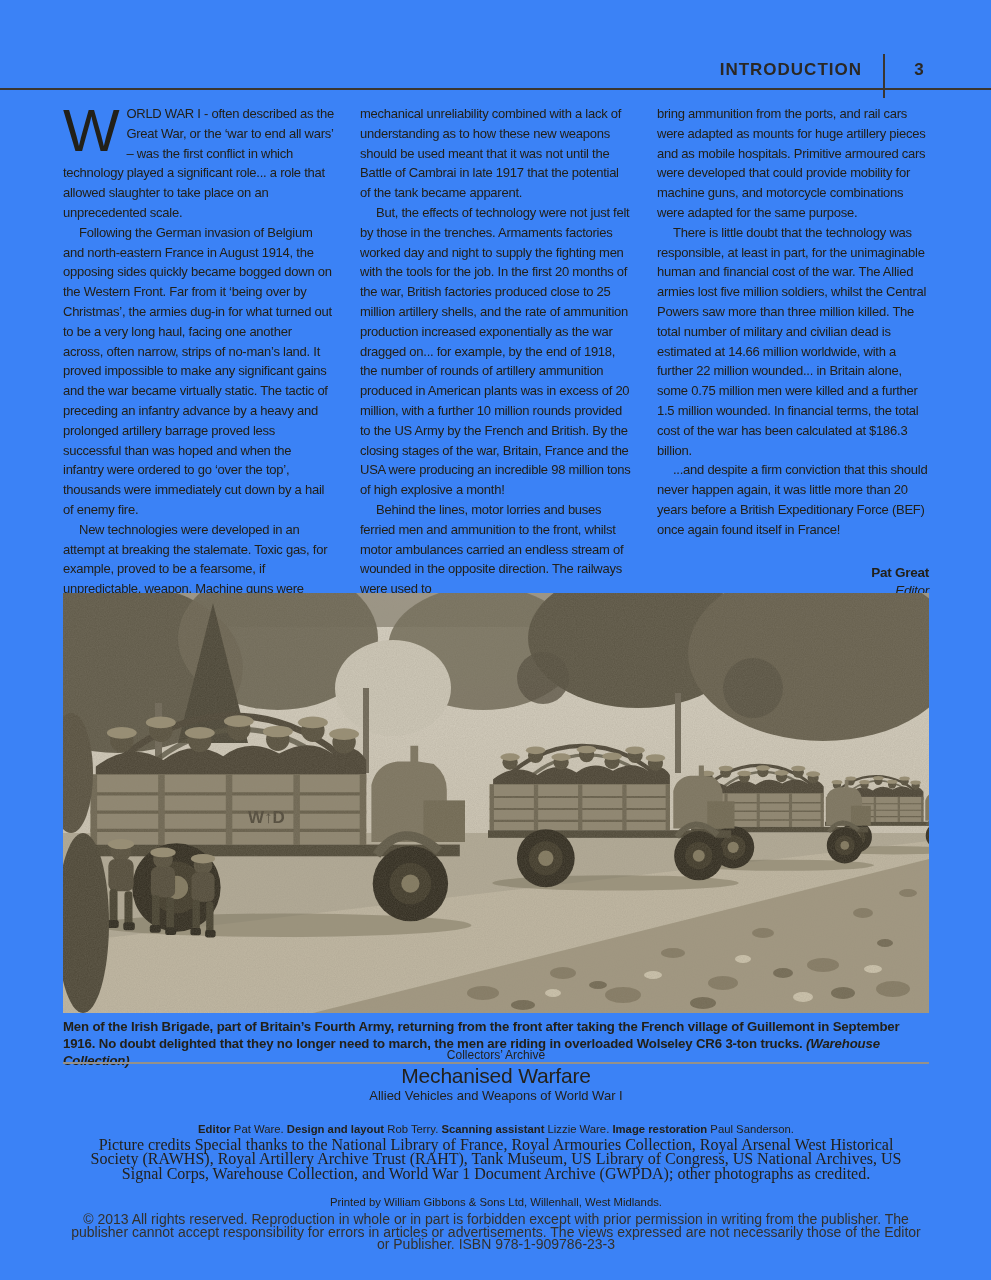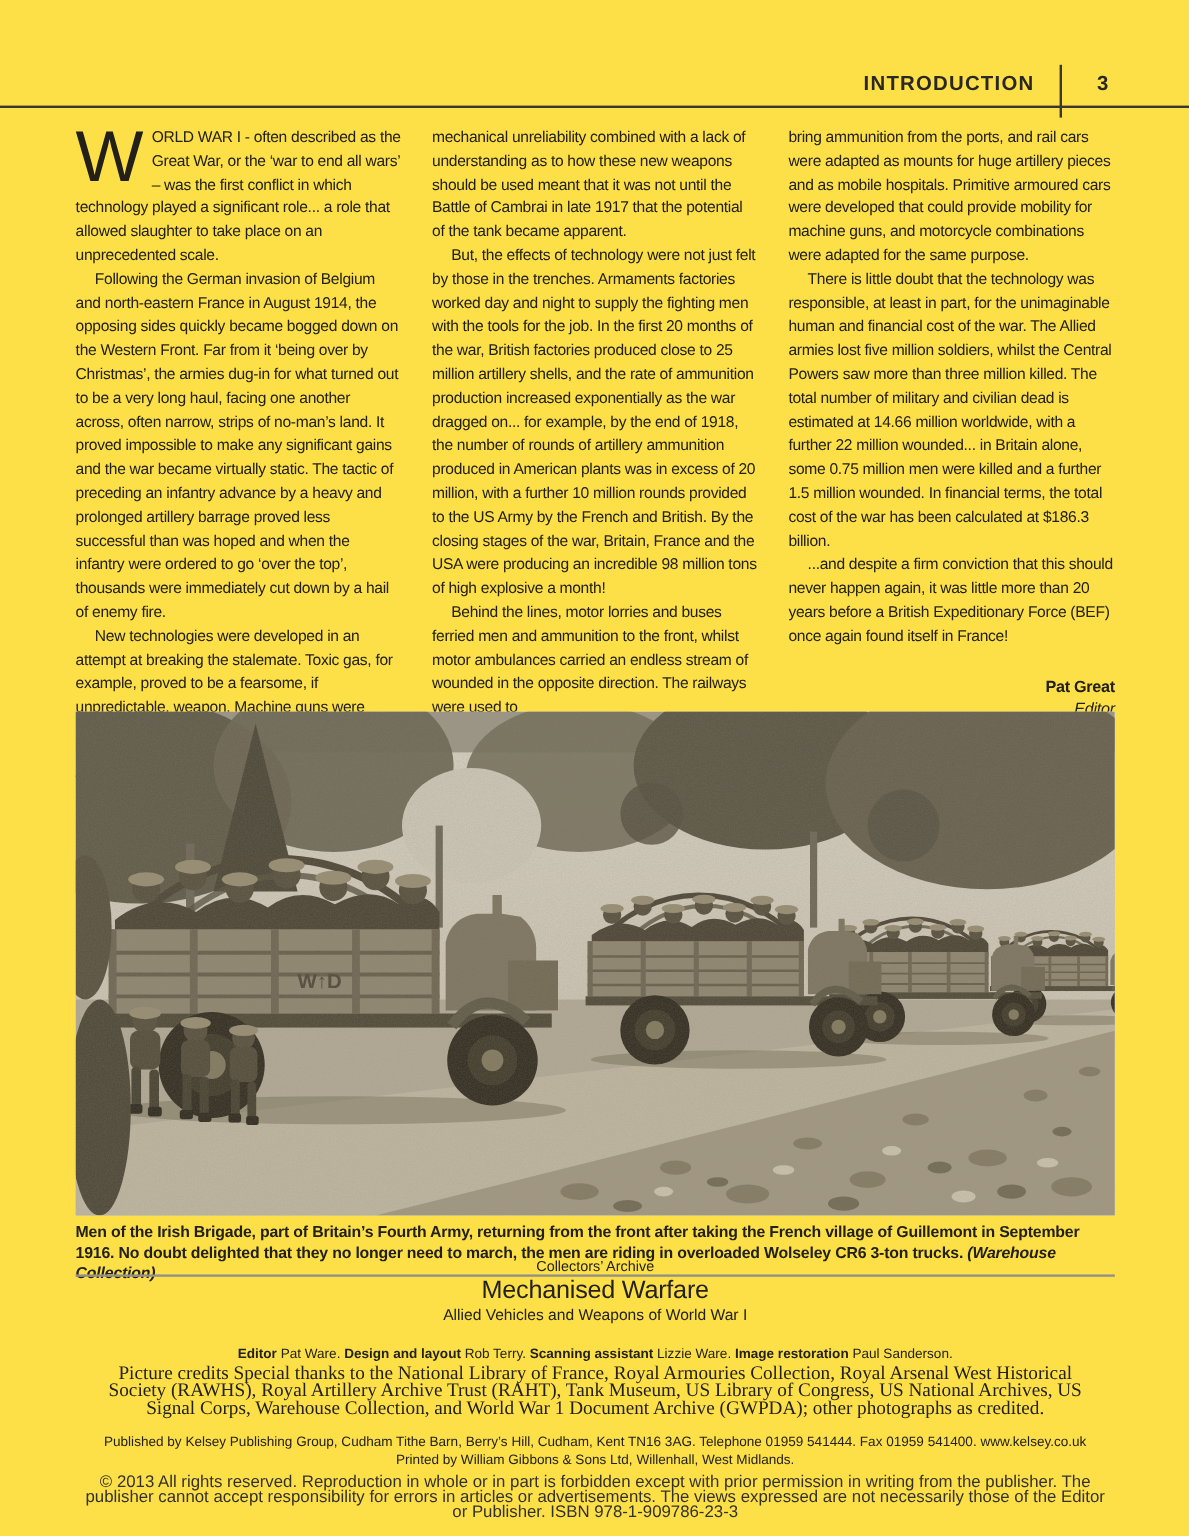--- a/index.html
+++ b/index.html
@@ -1,21 +1,21 @@
 <!DOCTYPE html>
 <html><head>
 <meta charset="utf-8">
 <style>
   html,body{margin:0;padding:0;}
   body{
     width:991px;height:1280px;background:#ffffff;
     font-family:"Liberation Sans", sans-serif;color:#1d1d1b;
     -webkit-font-smoothing:antialiased;
   }
-  .page{position:relative;width:991px;height:1280px;overflow:hidden;background:#fde047;}
+  .page{position:relative;width:991px;height:1280px;overflow:hidden;background:#3b82f6;}
 
   
   .header-title{
     position:absolute;top:60px;left:640px;width:222px;text-align:right;
     font-size:17px;font-weight:bold;letter-spacing:1px;color:#2b2824;
   }
   .header-divider{position:absolute;top:54px;left:883px;width:2px;height:44px;background:#3a3631;}
   .header-page{
     position:absolute;top:60px;left:898px;width:42px;text-align:center;
     font-size:17px;font-weight:bold;color:#2b2824;
@@ -228,18 +228,17 @@
   <div class="imprint">
     <div class="series">Collectors’ Archive</div>
     <div class="book-title">Mechanised Warfare</div>
     <div class="book-subtitle">Allied Vehicles and Weapons of World War I</div>
 
     <div class="staff-line">
       <span class="staff-label">Editor</span><span> Pat Ware. </span><span class="staff-label">Design and layout</span><span> Rob Terry. </span><span class="staff-label">Scanning assistant</span><span> Lizzie Ware. </span><span class="staff-label">Image restoration</span><span> Paul Sanderson.</span>
     </div>
 
     <div class="picture-credits">Picture credits Special thanks to the National Library of France, Royal Armouries Collection, Royal Arsenal West Historical Society (RAWHS), Royal Artillery Archive Trust (RAHT), Tank Museum, US Library of Congress, US National Archives, US Signal Corps, Warehouse Collection, and World War 1 Document Archive (GWPDA); other photographs as credited.</div>
-    <div class="published-line">Published by Kelsey Publishing Group, Cudham Tithe Barn, Berry’s Hill, Cudham, Kent TN16 3AG. Telephone 01959 541444. Fax 01959 541400. www.kelsey.co.uk</div>
     <div class="printed-line">Printed by William Gibbons &amp; Sons Ltd, Willenhall, West Midlands.</div>
     <div class="copyright-line">© 2013 All rights reserved. Reproduction in whole or in part is forbidden except with prior permission in writing from the publisher. The publisher cannot accept responsibility for errors in articles or advertisements. The views expressed are not necessarily those of the Editor or Publisher. ISBN 978-1-909786-23-3</div>
   </div>
 
 </div>
 
 </body></html>

